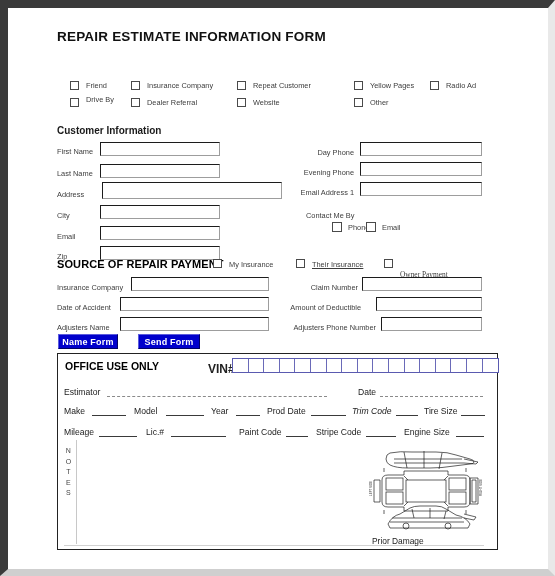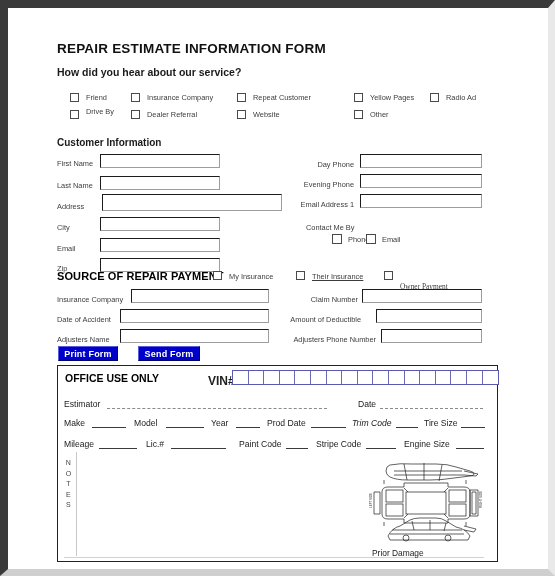--- a/index.html
+++ b/index.html
@@ -11,21 +11,21 @@
   }
   .page-frame{
     position:absolute;left:0;top:0;width:555px;height:576px;
     box-sizing:border-box;
     border-left:8px solid #3a3a3a;
     border-top:8px solid #3a3a3a;
     border-right:7px solid #e9e9e9;
     border-bottom:7px solid #cfcfcf;
     background:#ffffff;
   }
-  .sheet{position:absolute;left:0;top:0;width:555px;height:500px;margin-top:12px;}
+  .sheet{position:absolute;left:0;top:0;width:555px;height:500px;}
 
   .ttl{
     position:absolute;left:57px;top:29px;
     font-size:13.5px;font-weight:bold;color:#111;
     letter-spacing:.2px;
   }
   .subq{
     position:absolute;left:57px;top:54px;
     font-size:10.5px;font-weight:bold;color:#1a1a1a;
   }
@@ -122,21 +122,20 @@
     position:absolute;left:372px;top:536px;font-size:8.4px;color:#222;
   }
 </style>
 </head>
 <body>
 
 <div class="page-frame"></div>
 <div class="sheet">
 
   <div class="ttl">REPAIR ESTIMATE INFORMATION FORM</div>
-  <div class="subq">How did you hear about our service?</div>
 
   <div class="cb" style="left:70px;top:81px;"></div>
   <div class="cblabel" style="left:86px;top:81px;">Friend</div>
 
   <div class="cb" style="left:131px;top:81px;"></div>
   <div class="cblabel" style="left:147px;top:81px;">Insurance Company</div>
 
   <div class="cb" style="left:237px;top:81px;"></div>
   <div class="cblabel" style="left:253px;top:81px;">Repeat Customer</div>
 
@@ -215,21 +214,21 @@
 
   <div class="flabel r" style="left:288px;top:283px;width:70px;">Claim Number</div>
   <div class="fin" style="left:362px;top:277px;width:120px;height:14px;"></div>
 
   <div class="flabel r" style="left:279px;top:303px;width:82px;text-align:right;">Amount of Deductible</div>
   <div class="fin" style="left:376px;top:297px;width:106px;height:14px;"></div>
 
   <div class="flabel r" style="left:283px;top:323px;width:93px;">Adjusters Phone Number</div>
   <div class="fin" style="left:381px;top:317px;width:101px;height:14px;"></div>
 
-  <div class="btn" style="left:58px;top:334px;width:60px;height:15px;">Print Form</div>
+  <div class="btn" style="left:58px;top:334px;width:60px;height:15px;">Name Form</div>
   <div class="btn" style="left:138px;top:334px;width:62px;height:15px;">Send Form</div>
 
   <div class="office-box"></div>
   <div class="office-ttl">OFFICE USE ONLY</div>
   <div class="vin-lbl">VIN#</div>
   <div class="vin-grid" id="vin-grid" style="width: 267.2px;">
       <div class="vin-cell"></div>
       <div class="vin-cell"></div>
       <div class="vin-cell"></div>
       <div class="vin-cell"></div>

